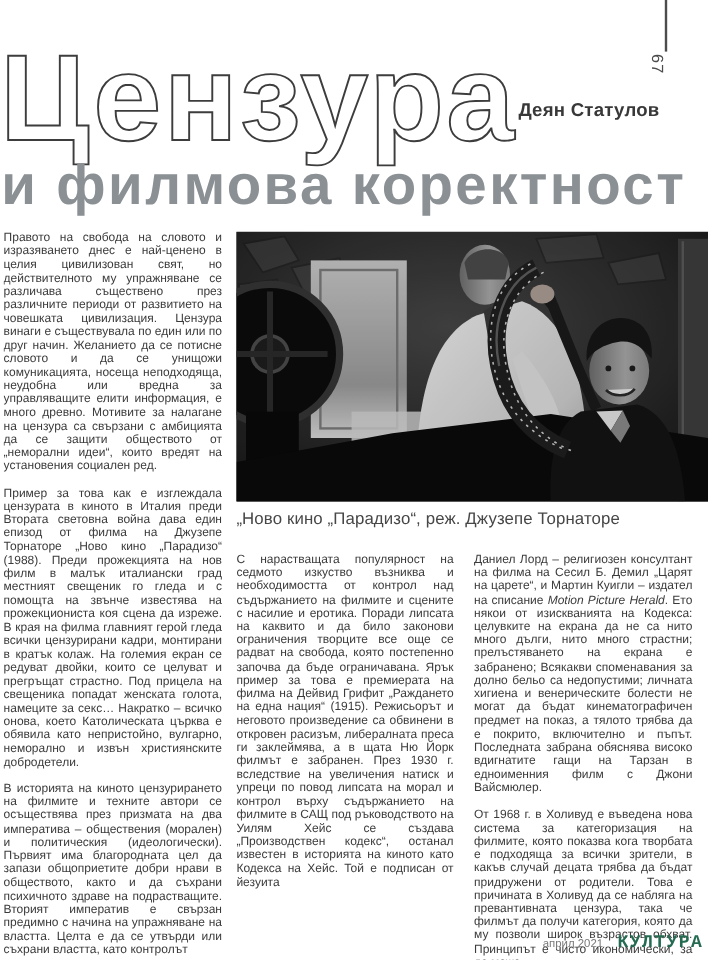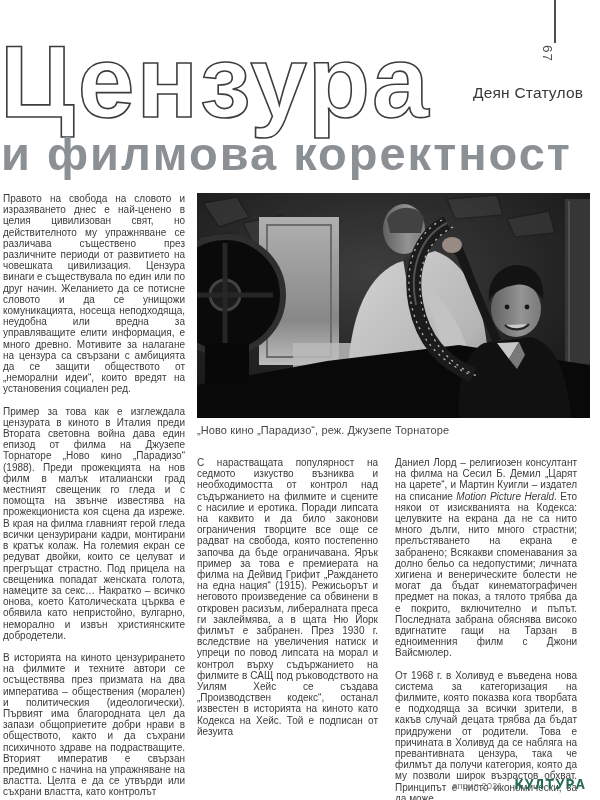--- a/index.html
+++ b/index.html
@@ -14,32 +14,32 @@
     font-size:13.5px;color:#4c4c4c;letter-spacing:1px;
   }
   
   .title{
     position:absolute;left:0px;top:26px;line-height:112px;white-space:nowrap;
     font-size:102px;font-weight:700;letter-spacing:2px;color:#3d3d3d;
   }
   @supports (-webkit-text-stroke: 1px #000){
     .title{color:transparent;-webkit-text-stroke:1.6px #3d3d3d;}
   }
-  .author{position:absolute;left:473px;top:84px;font-size:15.5px;font-weight:400;color:#383838;letter-spacing:.2px;}
+  .author{position:absolute;left:432px;top:84px;font-size:15.5px;font-weight:700;color:#383838;letter-spacing:.2px;}
   .subtitle{
     position:absolute;left:1px;top:126px;white-space:nowrap;
     font-size:47px;font-weight:700;letter-spacing:2px;color:#8b9094;
   }
   
   .content{position:absolute;left:3px;top:193px;width:594px;height:607px;overflow:hidden;display:flex;}
   .col{width:182px;flex:0 0 auto;}
   .col p{margin:0 0 11px 0;font-size:10px;line-height:11.2px;text-align:justify;color:#3b3b3b;}
   .right{margin-left:12px;width:395px;flex:0 0 auto;}
   .photo-frame{width:393px;height:225px;overflow:hidden;background:#1a1a1a;}
-  .caption{margin-top:6px;font-size:11px;color:#474747;letter-spacing:.1px;}
+  .caption{margin-top:6px;font-size:14px;color:#474747;letter-spacing:.1px;}
   .textcols{display:flex;margin-top:21px;}
   .col2{width:181px;}
   .col3{width:182px;margin-left:17px;}
   
   .footer{position:absolute;right:14px;bottom:6px;display:flex;align-items:baseline;gap:12px;}
   .footer-date{font-size:9.5px;color:#7a7a7a;}
   .footer-brand{
     font-family:Liberation Mono, monospace;font-weight:700;
     font-size:15px;color:#256b52;letter-spacing:1.2px;
   }

